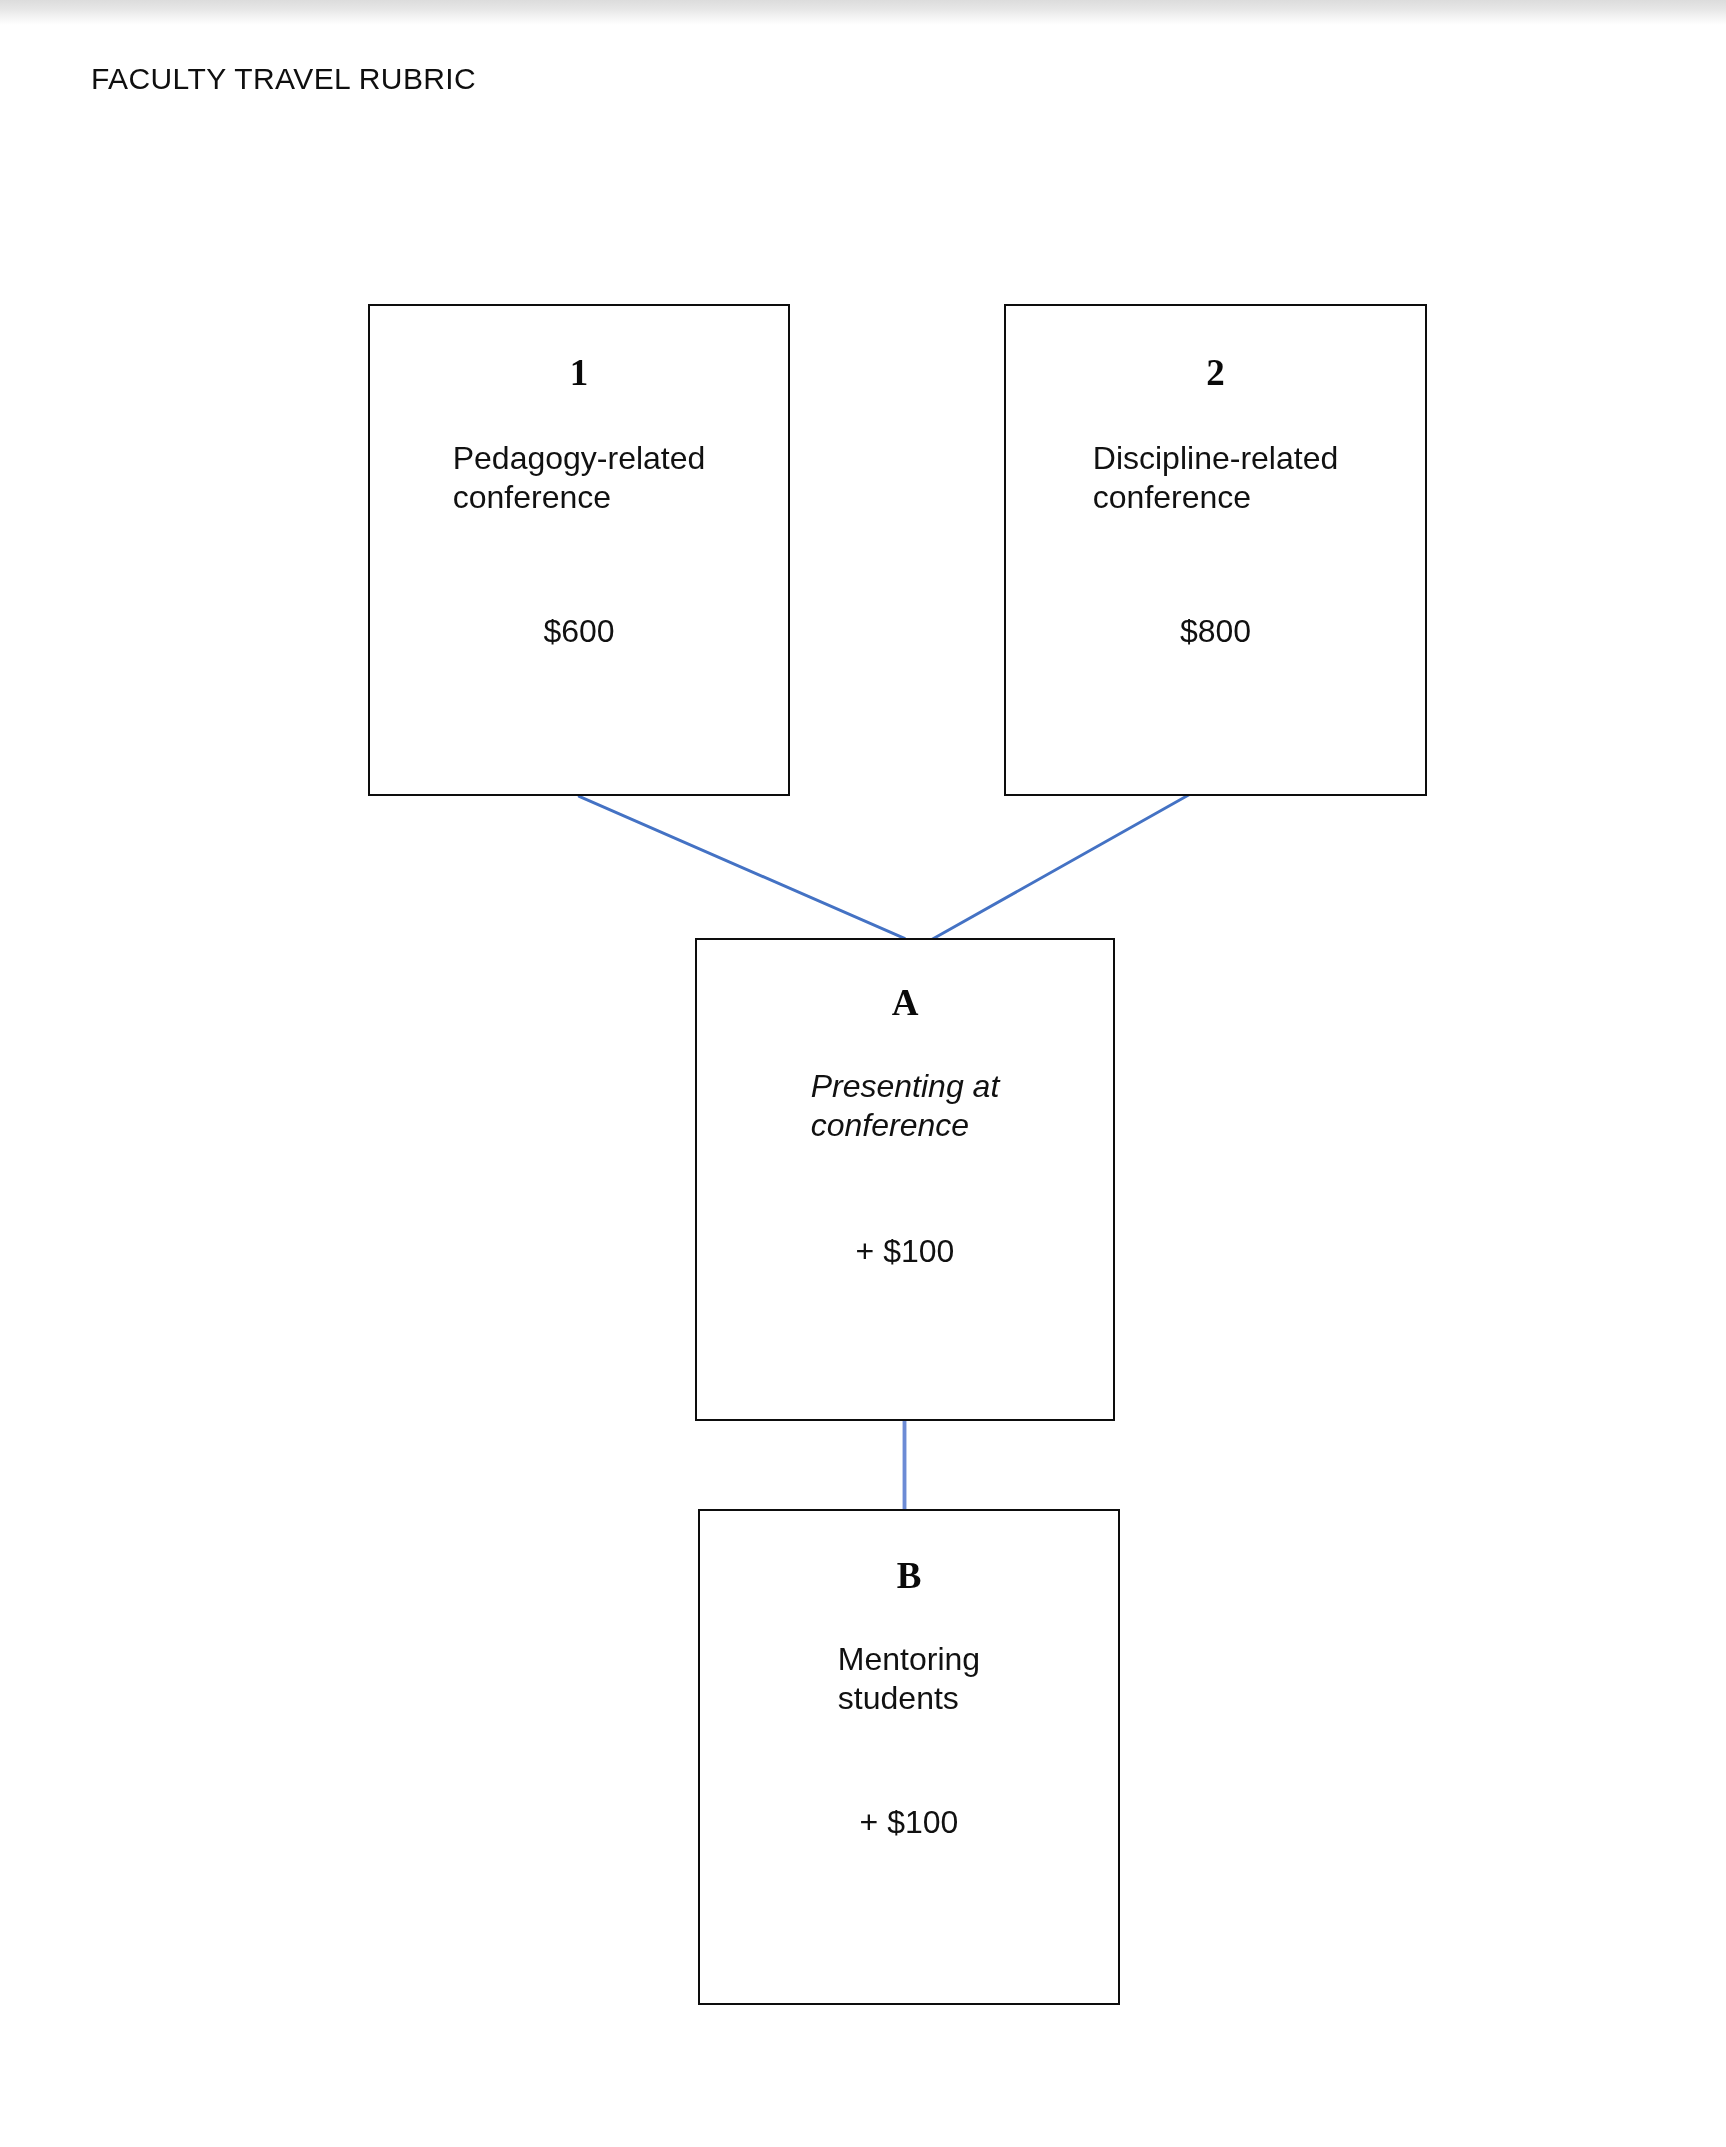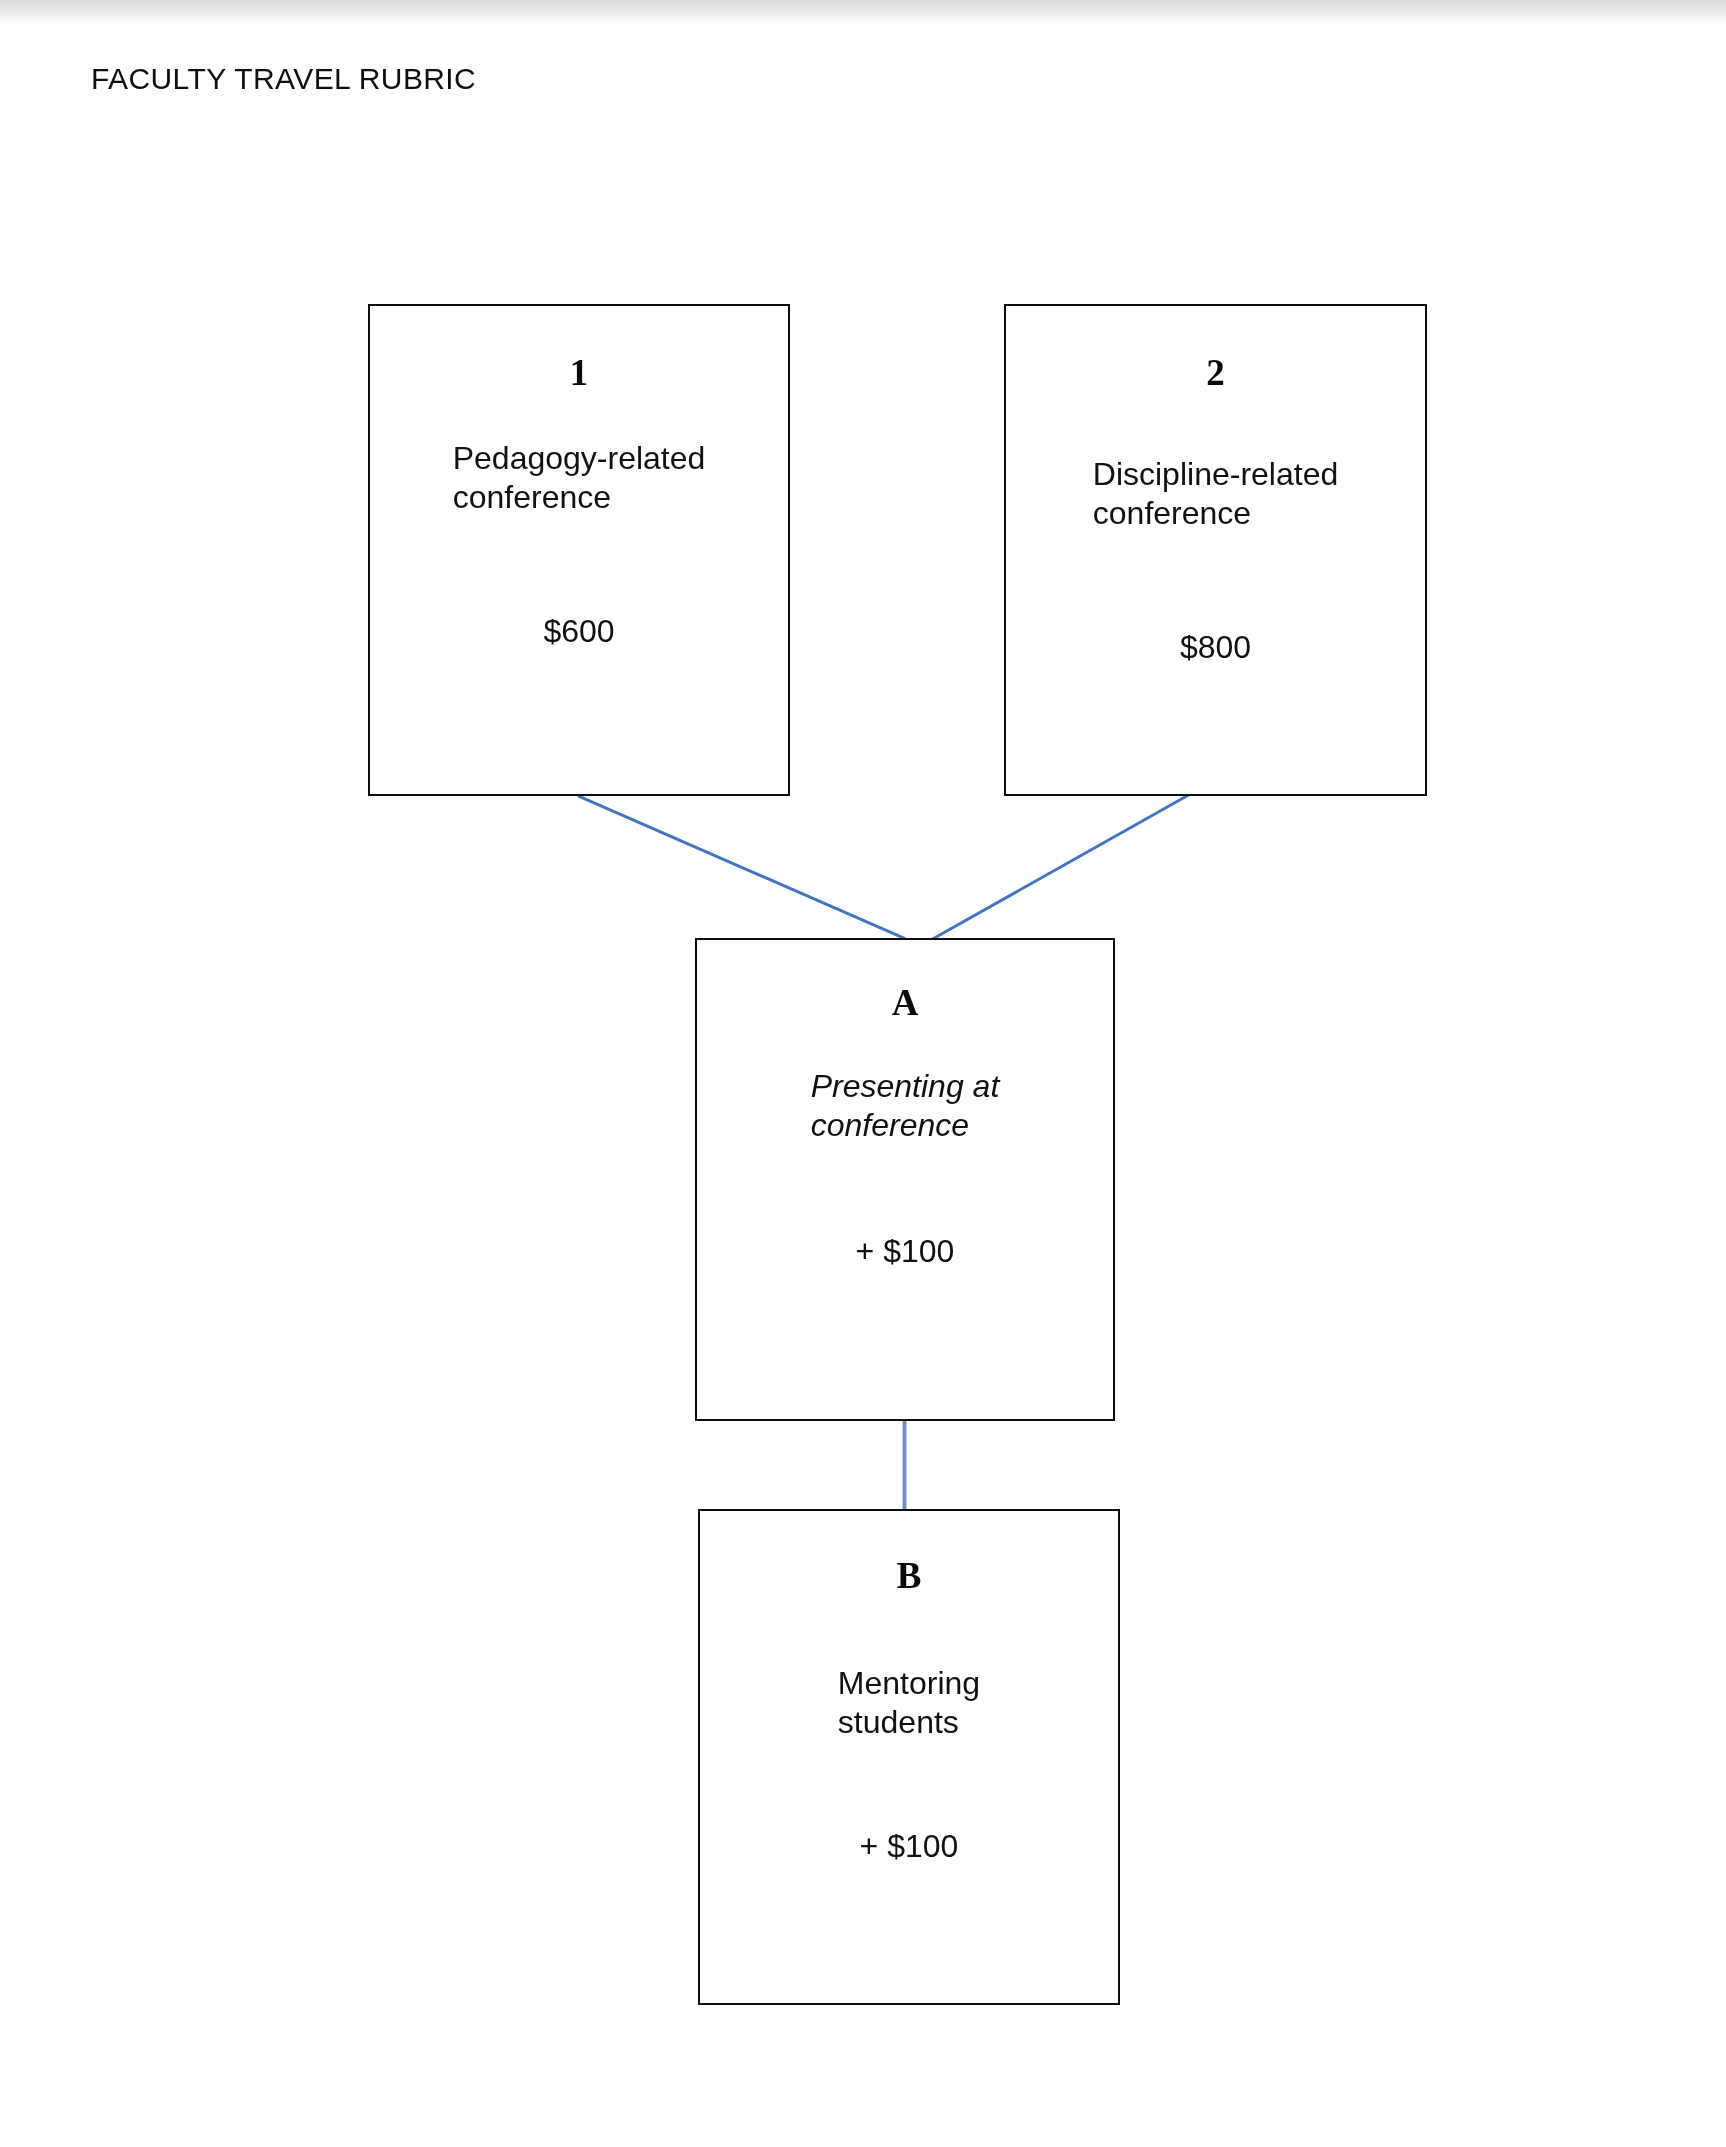--- a/index.html
+++ b/index.html
@@ -88,29 +88,29 @@
   #node-1 { left: 368px;  top: 304px;  width: 422px; height: 492px; }
   #node-2 { left: 1004px; top: 304px;  width: 423px; height: 492px; }
   #node-a { left: 695px;  top: 938px;  width: 420px; height: 483px; }
   #node-b { left: 698px;  top: 1509px; width: 422px; height: 496px; }
 
   #node-1 .node-tag { margin-top: 48px; }
   #node-1 .node-desc { margin-top: 48px; }
   #node-1 .node-amount { margin-top: 95px; }
 
   #node-2 .node-tag { margin-top: 48px; }
-  #node-2 .node-desc { margin-top: 64px; }
+  #node-2 .node-desc { margin-top: 48px; }
   #node-2 .node-amount { margin-top: 95px; }
 
   #node-a .node-tag { margin-top: 44px; }
   #node-a .node-desc { margin-top: 46px; font-style: italic; }
   #node-a .node-amount { margin-top: 87px; }
 
   #node-b .node-tag { margin-top: 46px; }
-  #node-b .node-desc { margin-top: 70px; }
+  #node-b .node-desc { margin-top: 46px; }
   #node-b .node-amount { margin-top: 85px; }
 </style>
 </head>
 <body>
 
 <div id="canvas">
 
   <div class="top-shade"></div>
 
   <div class="page-title">FACULTY TRAVEL RUBRIC</div>

